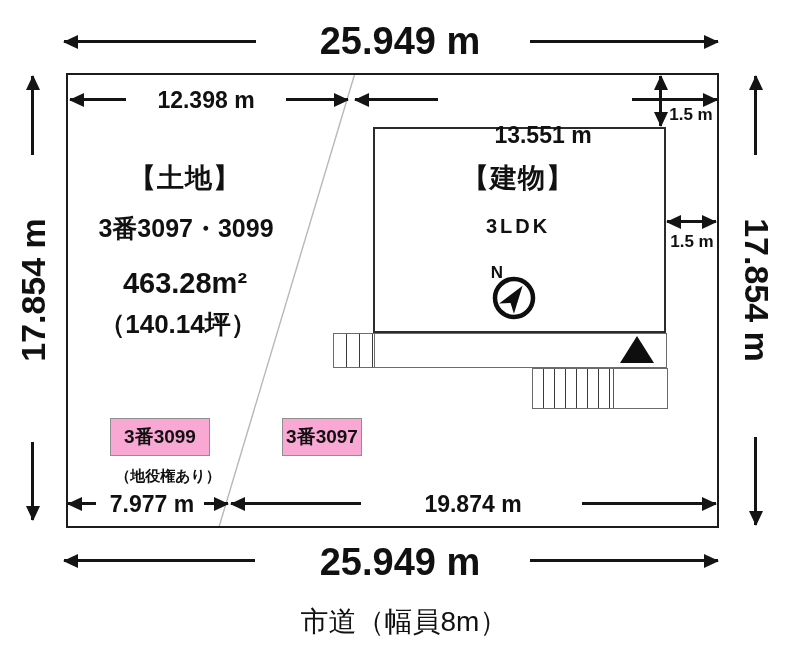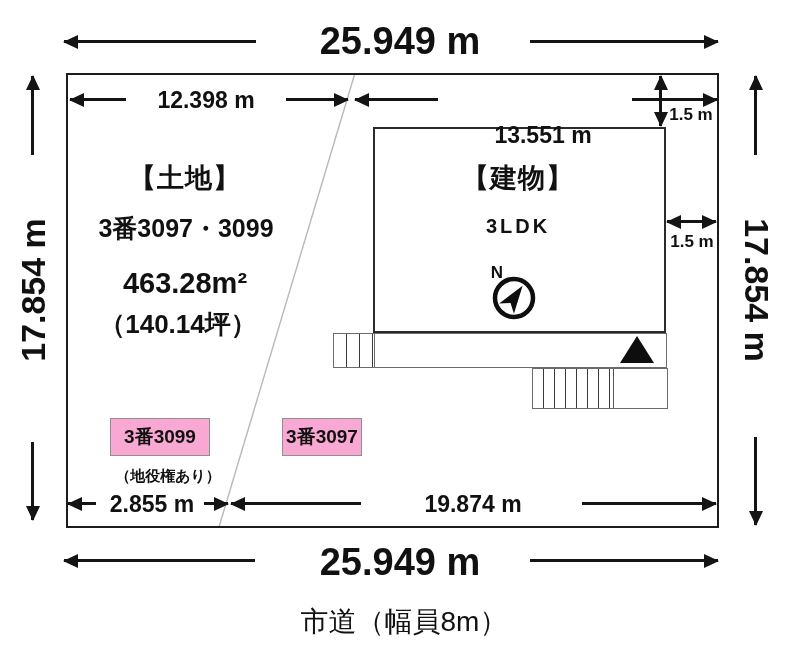--- a/index.html
+++ b/index.html
@@ -121,21 +121,21 @@
 
   <div class="parcel-box" style="left:110px; top:418px; width:100px; height:38px;">
     <span>3番3099</span>
   </div>
   <div class="lbl note" style="left:161px; top:475px;">（地役権あり）</div>
   <div class="parcel-box" style="left:282px; top:418px; width:80px; height:38px;">
     <span>3番3097</span>
   </div>
 
   <div class="ar h head-l" style="left:68px;  top:502px; width:28px;"></div>
-  <div class="lbl dim-md" style="left:152px; top:504px;">2.855 m</div>
+  <div class="lbl dim-md" style="left:152px; top:504px;">7.977 m</div>
   <div class="ar h head-r" style="left:204px; top:502px; width:24px;"></div>
 
   <div class="ar h head-l" style="left:231px; top:502px; width:130px;"></div>
   <div class="lbl dim-md" style="left:473px; top:504px;">19.874 m</div>
   <div class="ar h head-r" style="left:582px; top:502px; width:134px;"></div>
 
   <div class="ar h head-l" style="left:64px;  top:559px; width:191px;"></div>
   <div class="lbl dim-xl" style="left:400px; top:562px;">25.949 m</div>
   <div class="ar h head-r" style="left:530px; top:559px; width:188px;"></div>
 

